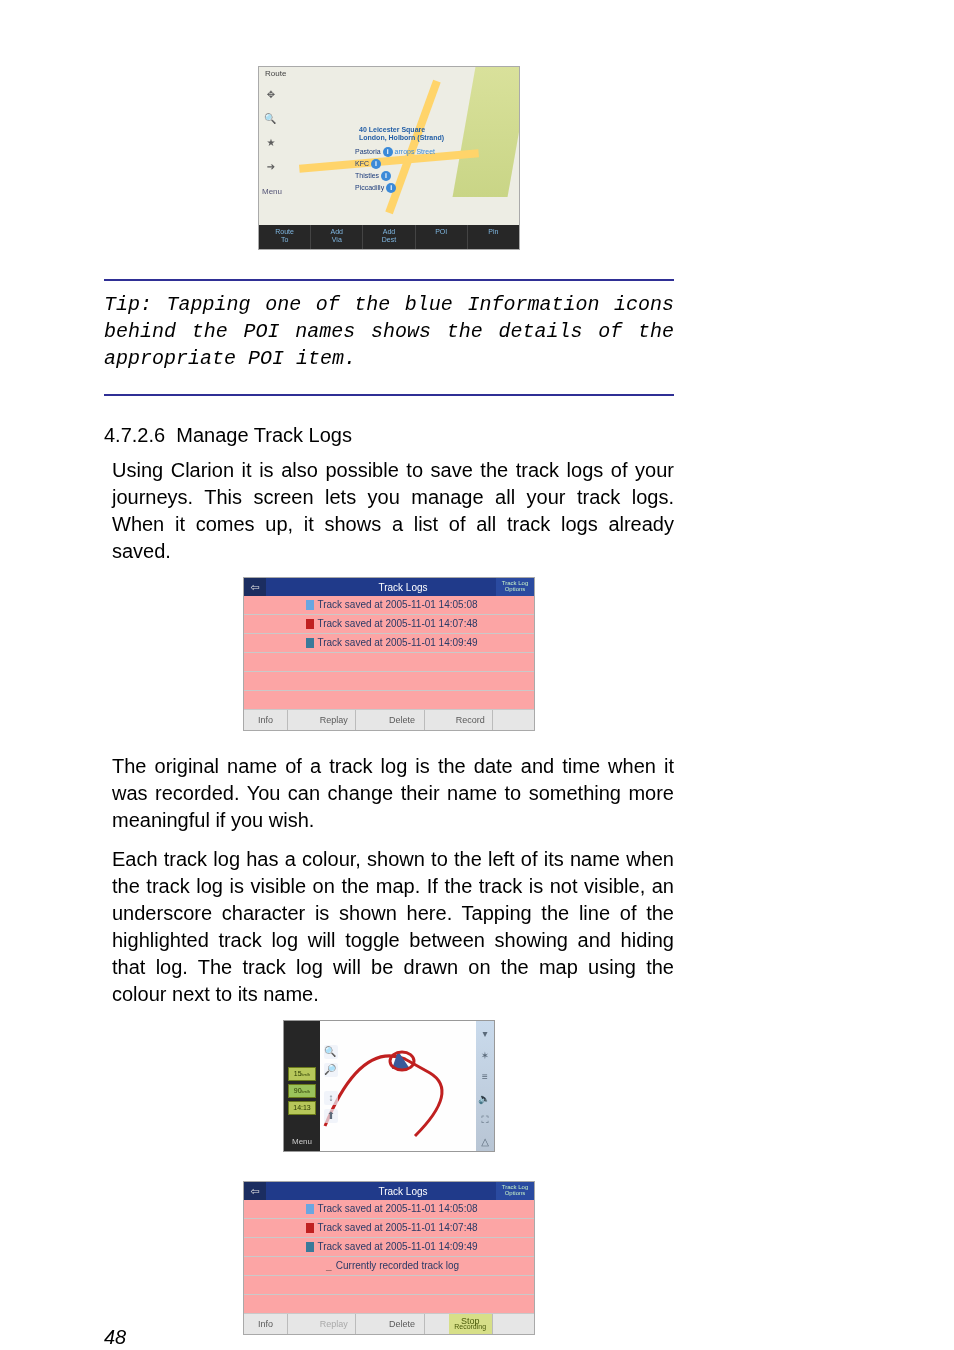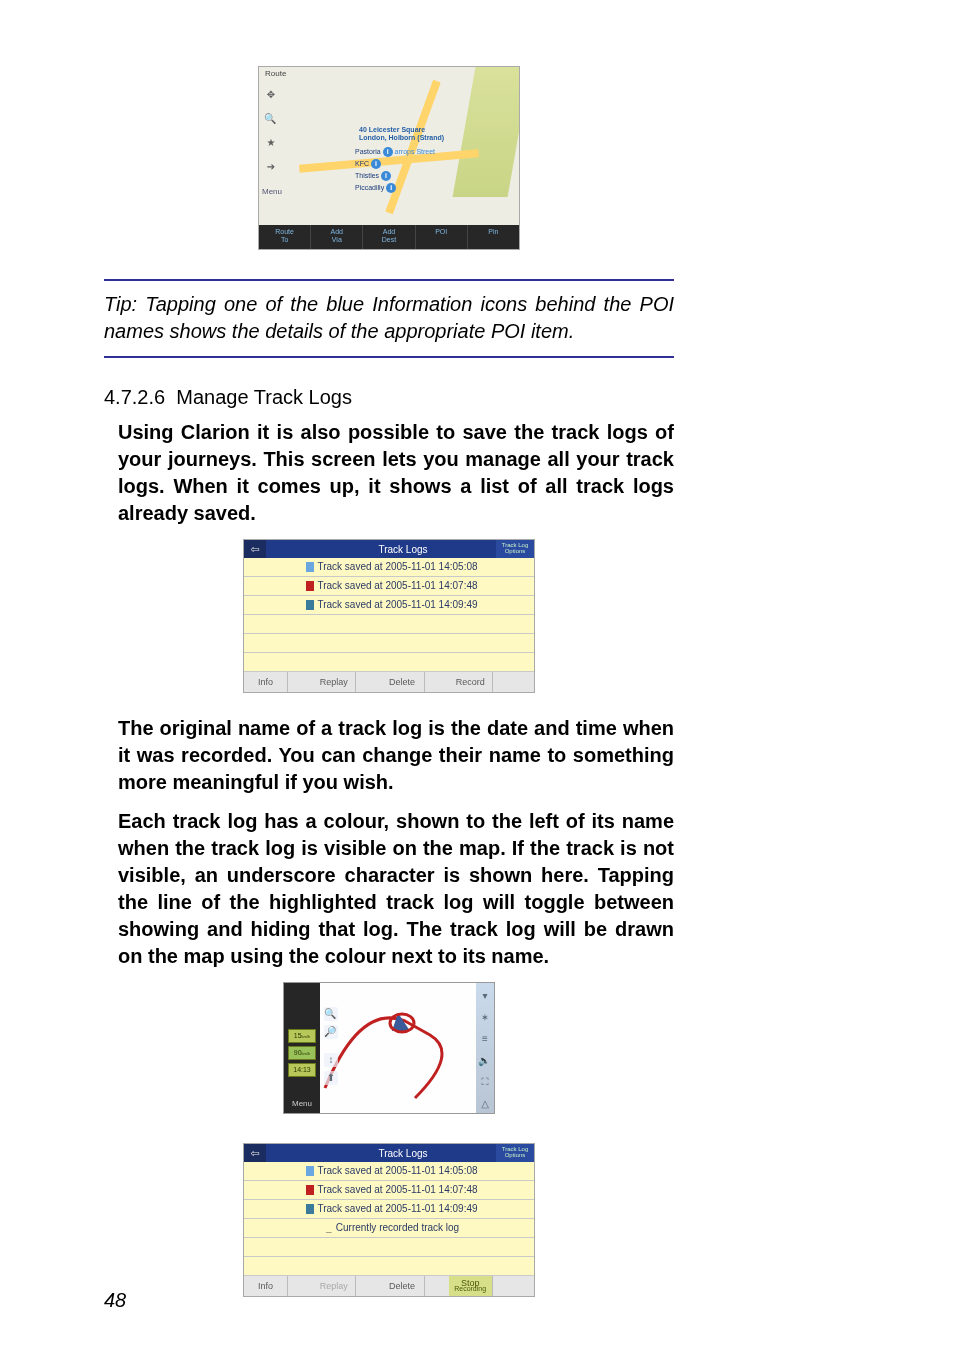--- a/index.html
+++ b/index.html
@@ -124,35 +124,35 @@
   .map-menu {
     position: absolute;
     bottom: 27px; left: 3px;
     font-size: 8px;
     color: #557;
   }
   
   .tip-box {
     border-top: 2px solid #2f2f95;
     border-bottom: 2px solid #2f2f95;
-    padding: 10px 0 11px 0;
+    padding: 10px 0 22px 0;
     margin: 6px 0 24px 0;
     font-style: italic;
     text-align: justify;
+    font-family: Liberation Mono, monospace;
   }
   
   h3.sec {
     font-size: 20px;
     font-weight: normal;
     margin: 26px 0 6px 0;
   }
   p.body {
-    margin: 8px 0 12px 14px;
+    margin: 8px 0 12px 8px;
     text-align: justify;
-    font-weight: bold;
   }
   
   .tl-shot {
     display: inline-block;
     width: 290px;
     border: 1px solid #a9a9a9;
     background: #fff;
     font-size: 10px;
     color: #444;
   }
@@ -184,21 +184,21 @@
     font-size: 6px;
     line-height: 1;
     text-align: center;
     padding: 2px 1px;
   }
   .tl-row {
     height: 18px;
     line-height: 18px;
     border-bottom: 1px solid #c9c9c9;
     padding-left: 6px;
-    background: #fef9c3;
+    background: #fca5a5;
     font-size: 10px;
     color: #2a3a66;
   }
   .tl-row .swatch {
     display: inline-block;
     width: 8px; height: 10px;
     vertical-align: middle;
     margin-right: 3px;
   }
   .tl-row .us {

